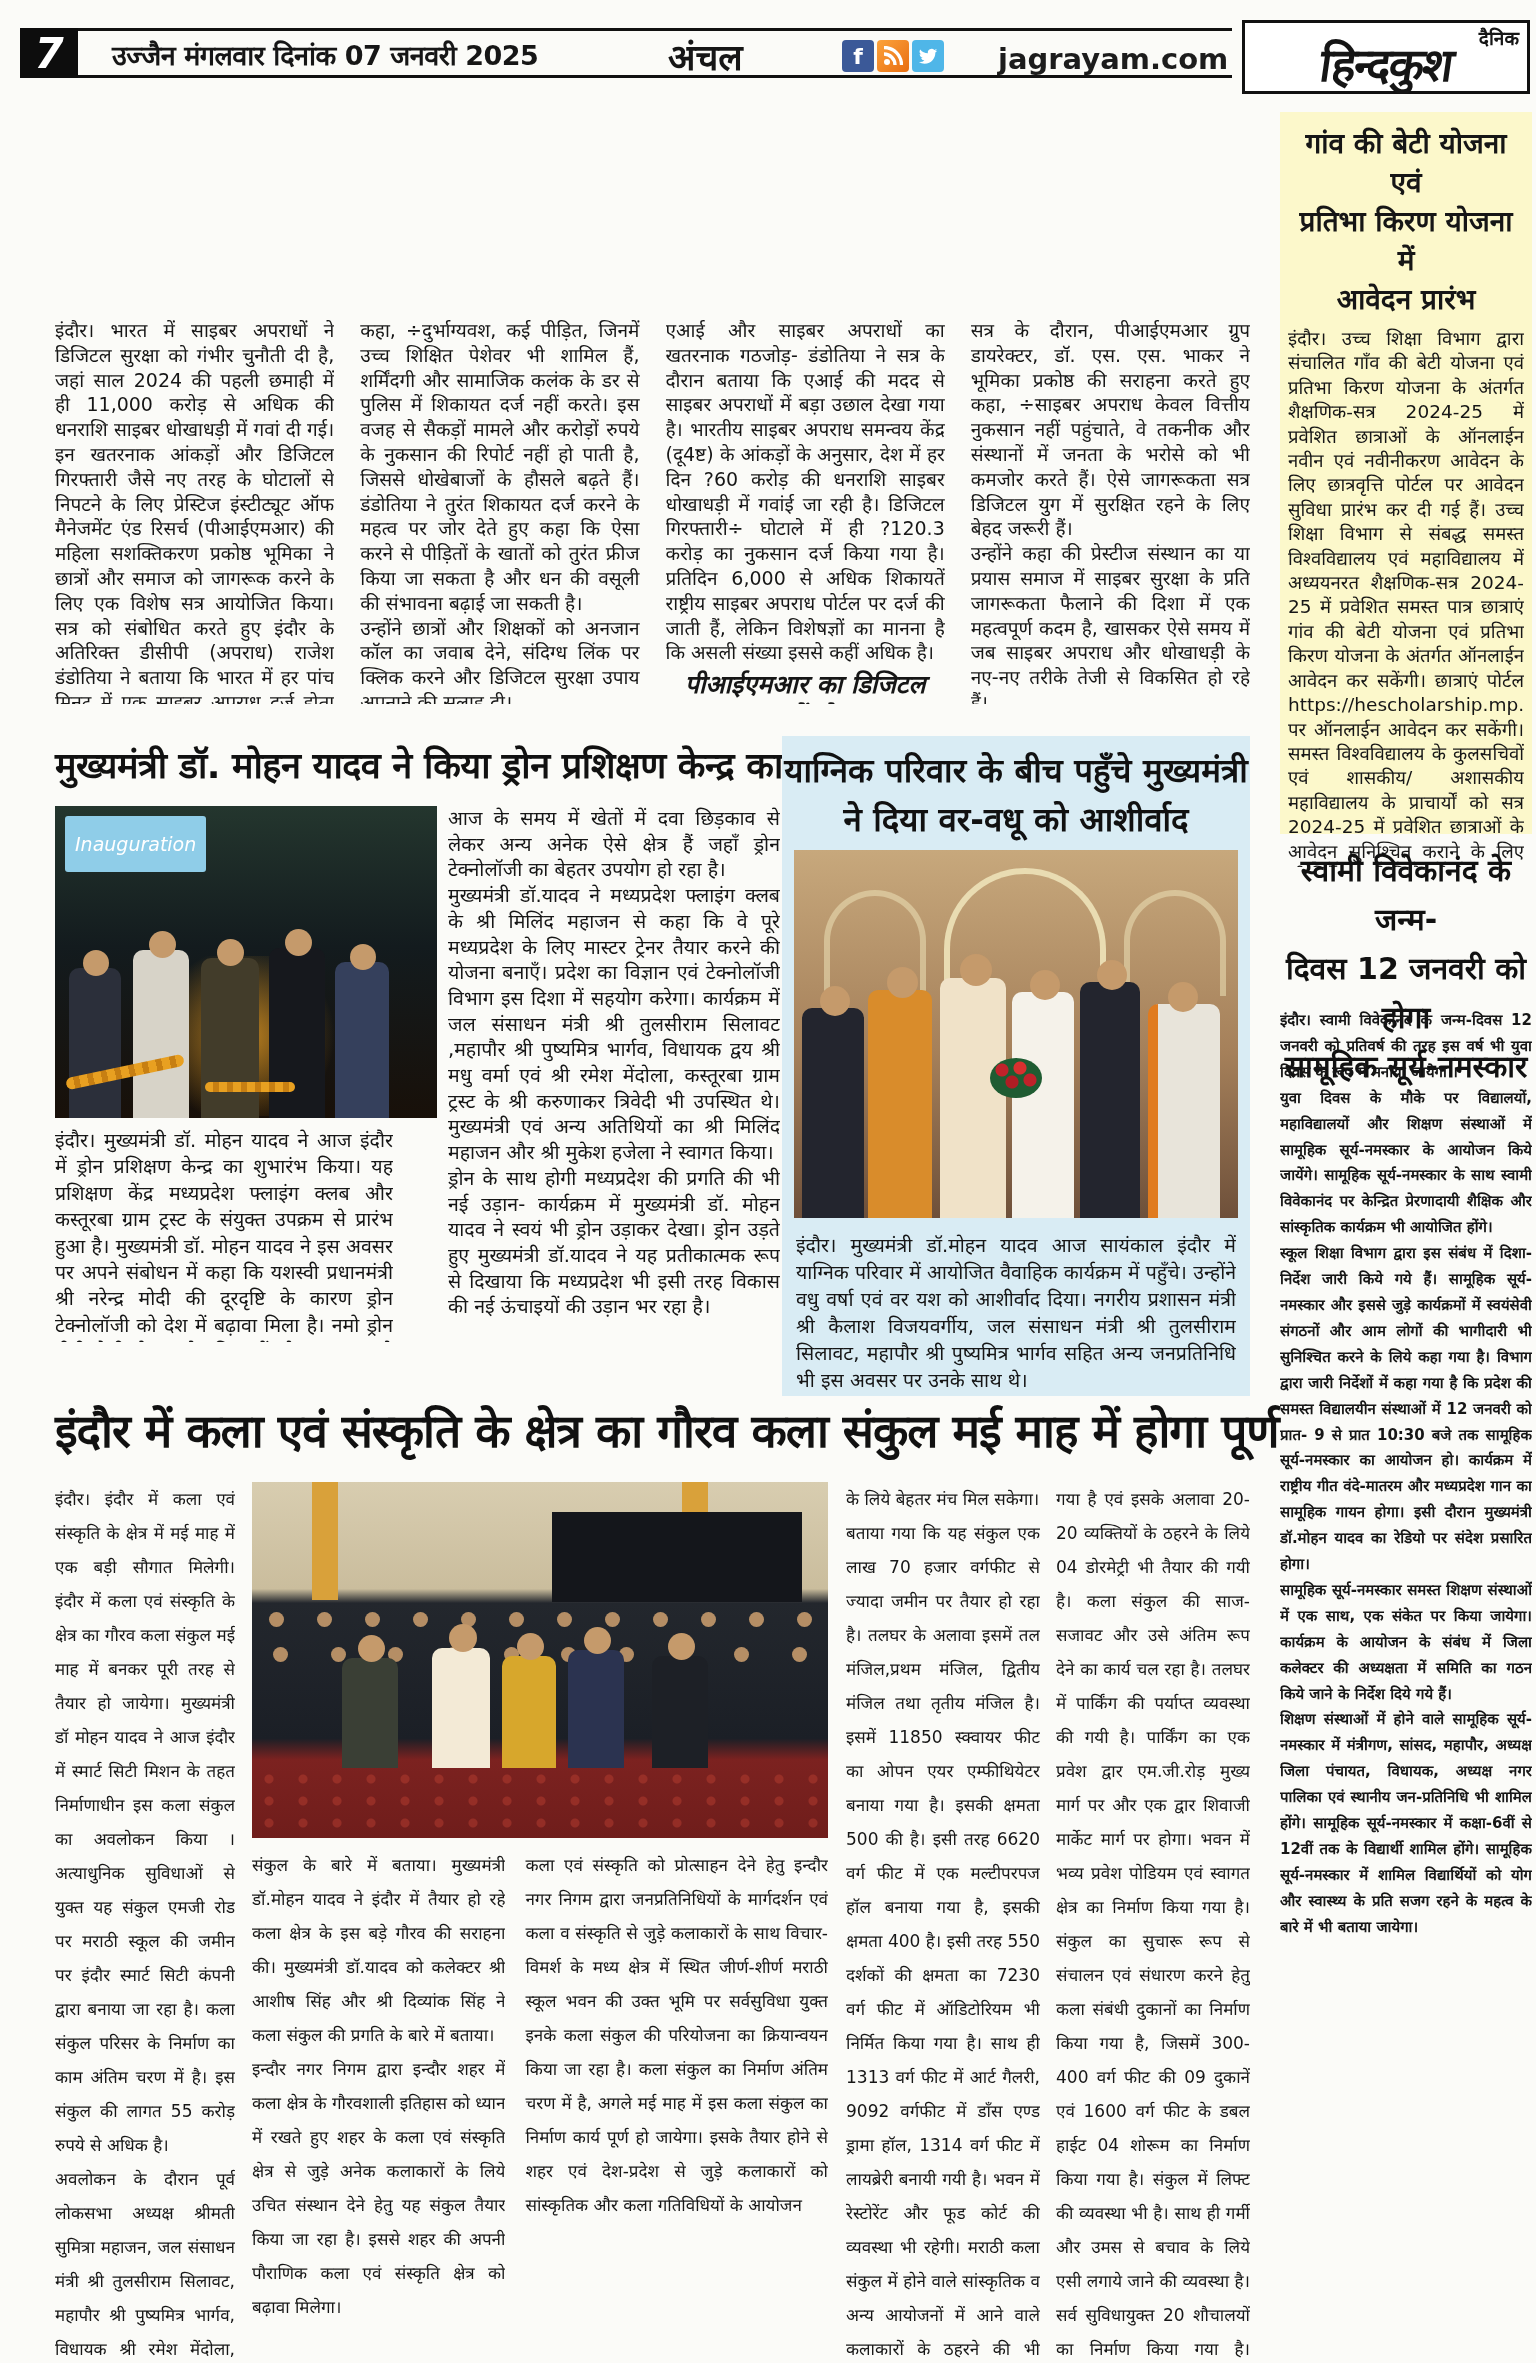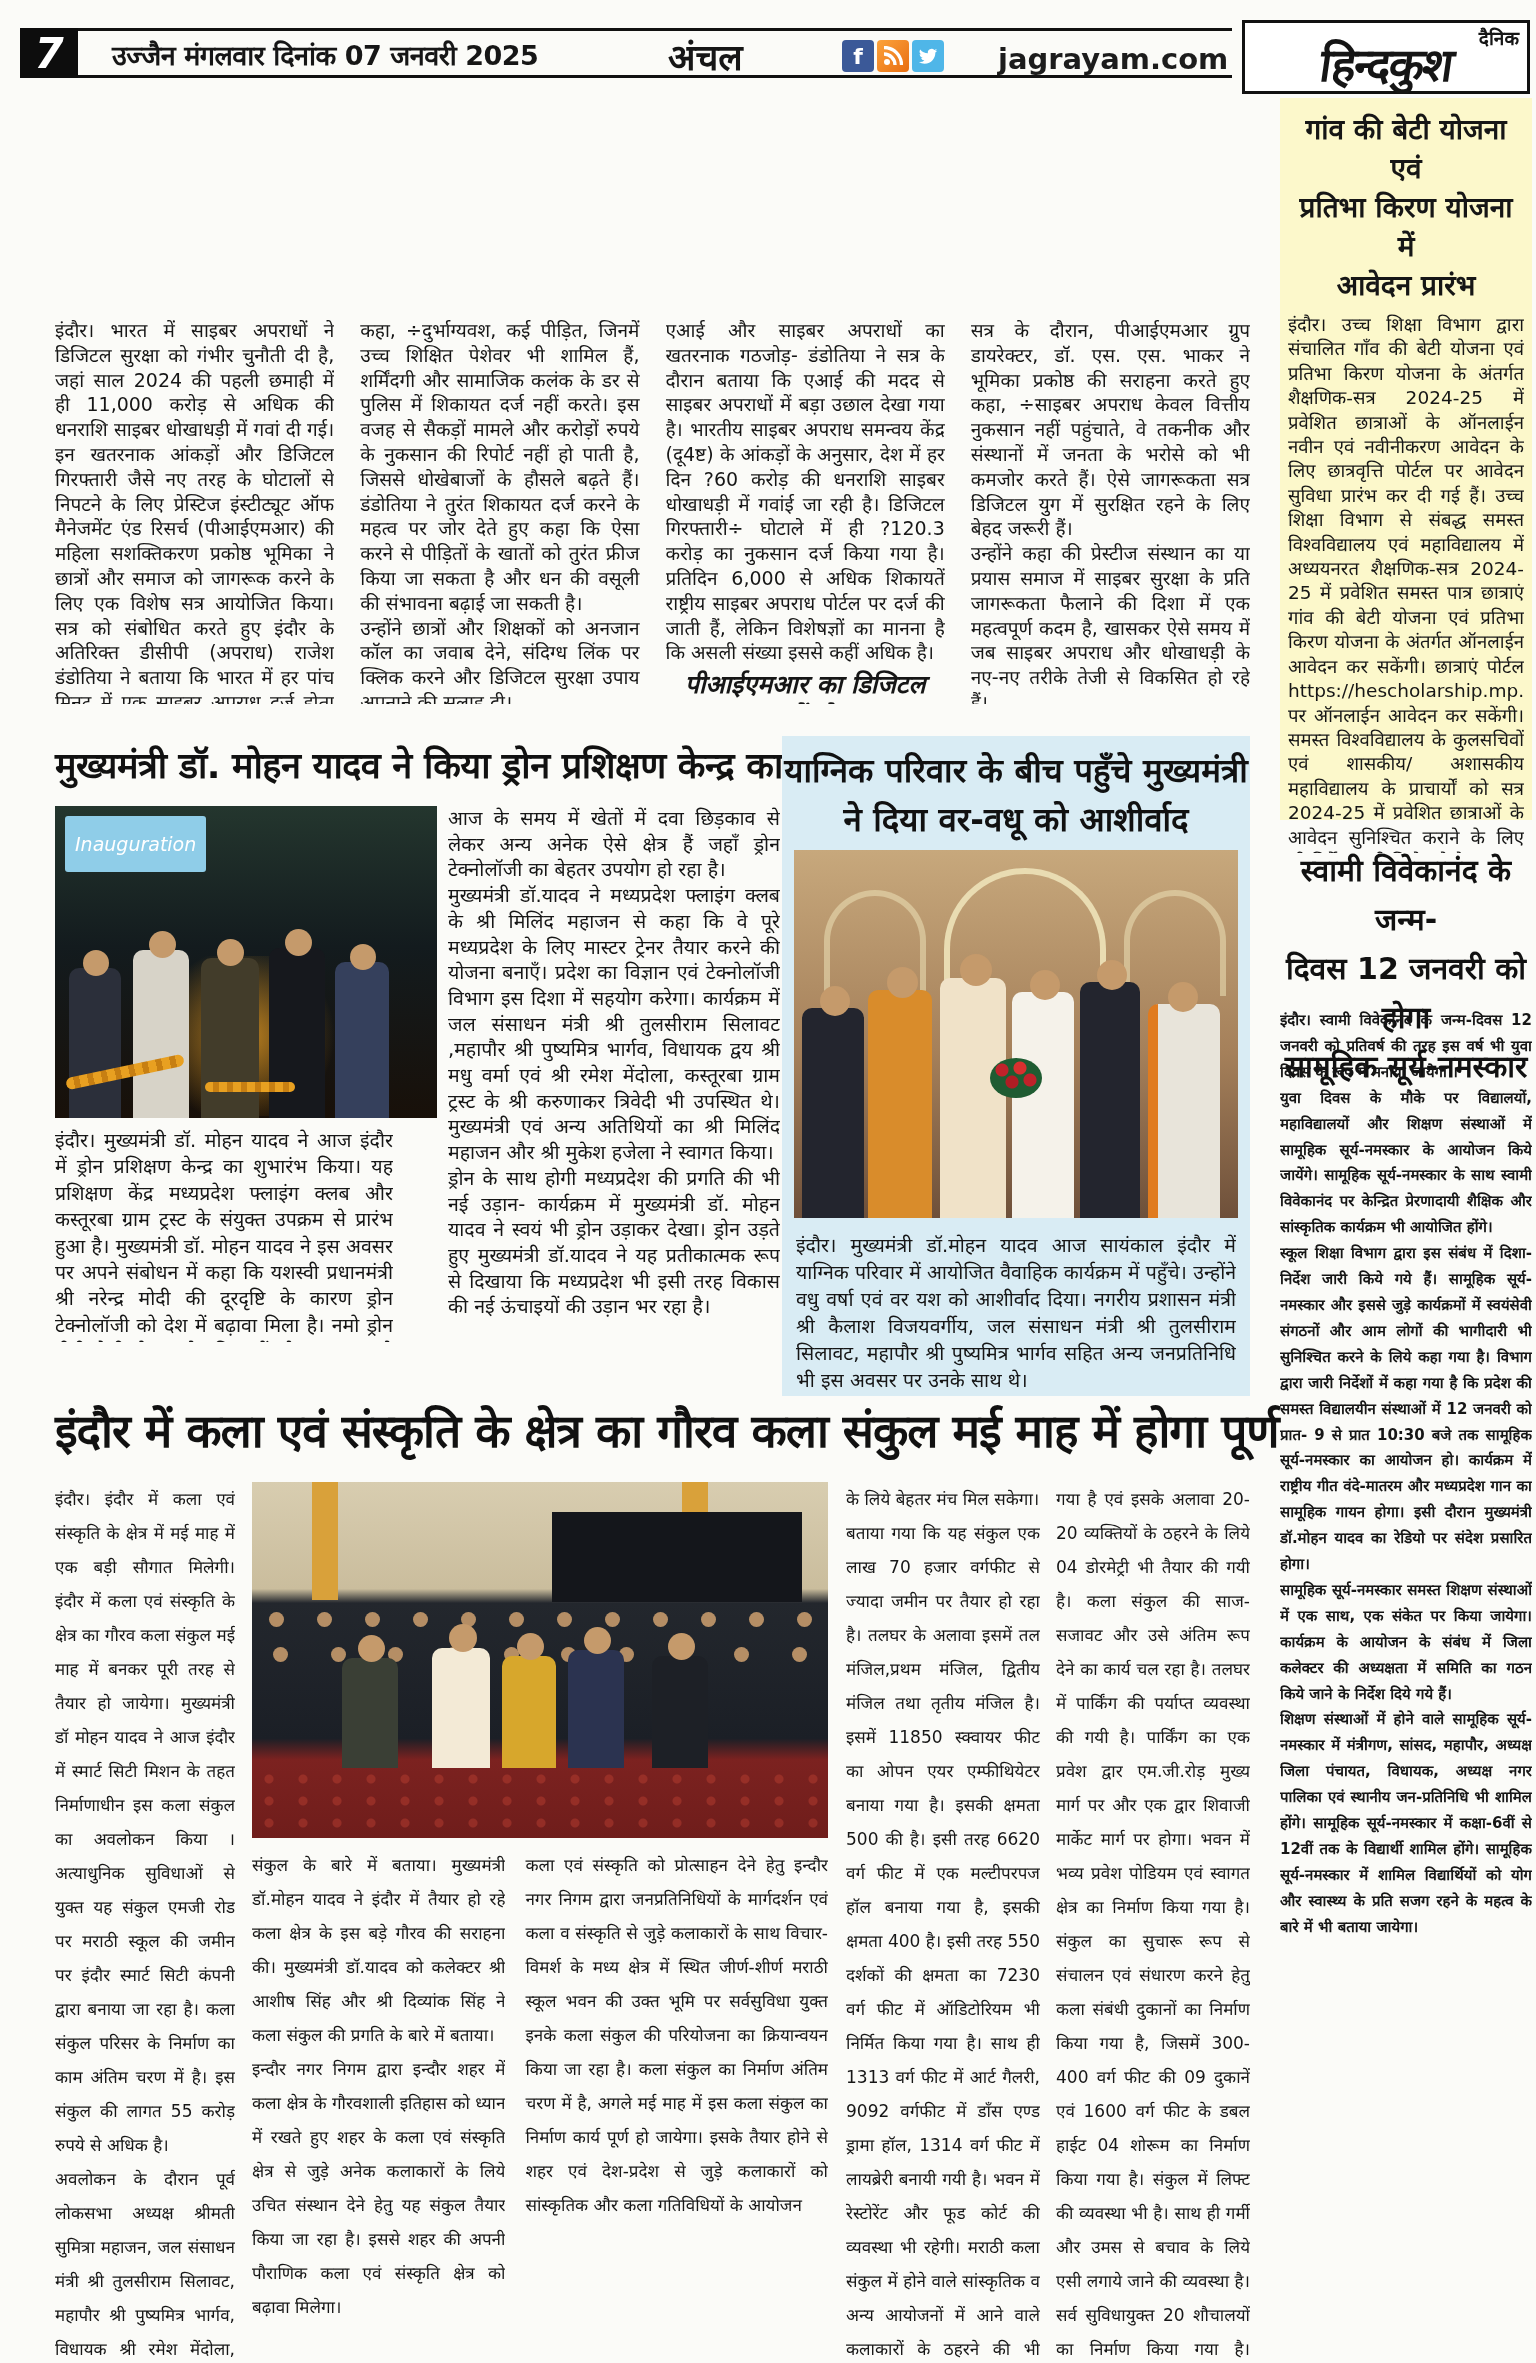--- a/index.html
+++ b/index.html
@@ -61,21 +61,21 @@
   #kala-c3{flex:1 1 0;}
   #kala-c4{left:846px;top:1482px;width:194px;height:876px;}
   #kala-c5{left:1056px;top:1482px;width:194px;height:876px;}
   .pillar{position:absolute;top:0;width:26px;height:118px;background:#d9a13a;}
   .doorway{position:absolute;background:#14161b;}
   .carpet-dots{position:absolute;left:0;right:0;bottom:0;height:70px;
       background-image:radial-gradient(circle 5px,#b03a2e 0 4px,transparent 5px);background-size:34px 22px;opacity:.55;}
   .crowdrow{position:absolute;left:0;right:0;display:flex;justify-content:space-around;}
   .crowdrow span{width:15px;height:15px;border-radius:50%;background:#c59a6b;opacity:.9;}
   
-  #ybox{left:1280px;top:98px;width:252px;height:722px;background:#fcf8cb;box-sizing:border-box;padding:12px 8px;}
+  #ybox{left:1280px;top:112px;width:252px;height:722px;background:#fcf8cb;box-sizing:border-box;padding:12px 8px;}
   #ybox-h{text-align:center;font-size:28px;line-height:39px;font-weight:bold;white-space:pre-line;}
   #ybox-b{font-size:18.5px;line-height:24.4px;margin-top:8px;height:540px;}
   #surya-h{left:1280px;top:846px;width:252px;text-align:center;font-size:30px;line-height:49px;white-space:pre-line;}
   #surya-b{left:1280px;top:1008px;width:252px;height:1330px;font-size:15px;line-height:25.9px;font-weight:bold;}
 </style>
 </head>
 <body>
 
 <div id="page">
 

